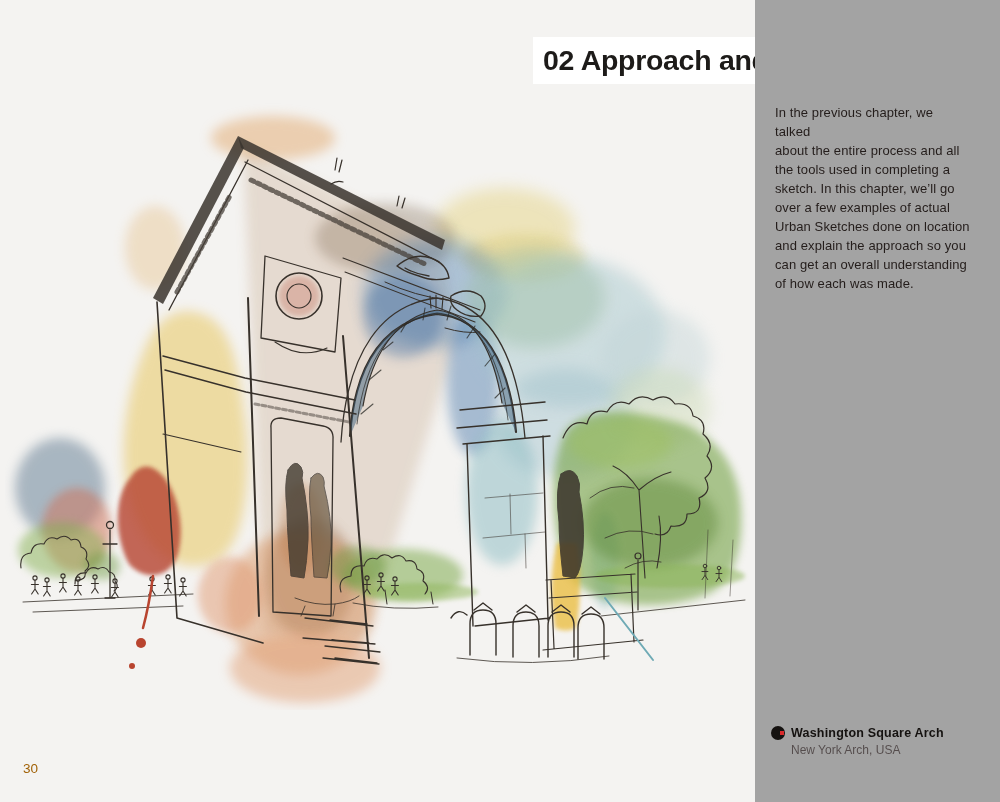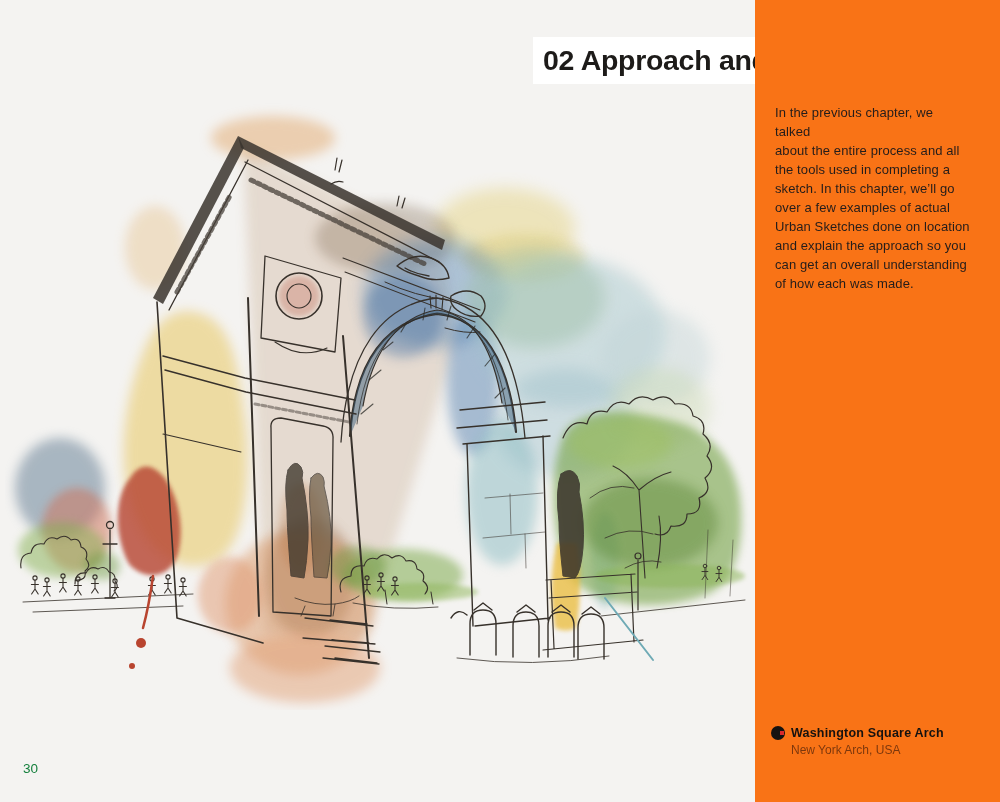--- a/index.html
+++ b/index.html
@@ -1,36 +1,36 @@
 <!DOCTYPE html>
 <html><head>
 <meta charset="utf-8">
 <style>
   html,body{margin:0;padding:0;}
   body{width:1000px;height:802px;font-family:"Liberation Sans",sans-serif;}
   .page{position:relative;width:1000px;height:802px;background:#F4F3F1;overflow:hidden;}
 
   
-  .sidebar{position:absolute;left:755px;top:0;width:245px;height:802px;background:#f97316;}
+  .sidebar{position:absolute;left:755px;top:0;width:245px;height:802px;background:#a3a3a3;}
   .intro{position:absolute;left:20px;top:90px;width:196px;
          font-size:13px;line-height:19px;letter-spacing:.1px;color:#241D1B;
          white-space:pre-line;}
   .caption{position:absolute;left:16px;top:726px;width:210px;color:#151210;}
   .caption-row{display:flex;align-items:flex-start;gap:6px;}
   .c-badge{position:relative;width:14px;height:14px;border-radius:50%;background:#151210;flex:0 0 auto;}
   .c-badge .notch{position:absolute;right:1px;top:5px;width:4px;height:4px;background:#D92B2C;}
   .caption-title{font-weight:bold;font-size:12.5px;letter-spacing:.2px;}
   .caption-sub{font-size:12px;margin-top:3px;margin-left:20px;color:rgba(20,5,5,.55);}
 
   
   .banner{position:absolute;left:533px;top:37px;width:438px;height:47px;background:#FFFFFF;
           border-radius:0 24px 24px 0;display:flex;align-items:center;}
   .banner h1{margin:0;padding-left:10px;font-size:28.5px;letter-spacing:-.3px;color:#1D1B19;font-weight:bold;}
 
-  .page-number{position:absolute;left:23px;top:761px;font-size:13.5px;color:#15803d;}
+  .page-number{position:absolute;left:23px;top:761px;font-size:13.5px;color:#a16207;}
 
   .art{position:absolute;left:5px;top:98px;width:745px;height:612px;}
   .washes{mix-blend-mode:multiply;}
 </style>
 </head>
 <body>
 
 <div class="page">
 
   <svg class="art" viewBox="0 0 745 612" aria-hidden="true">

